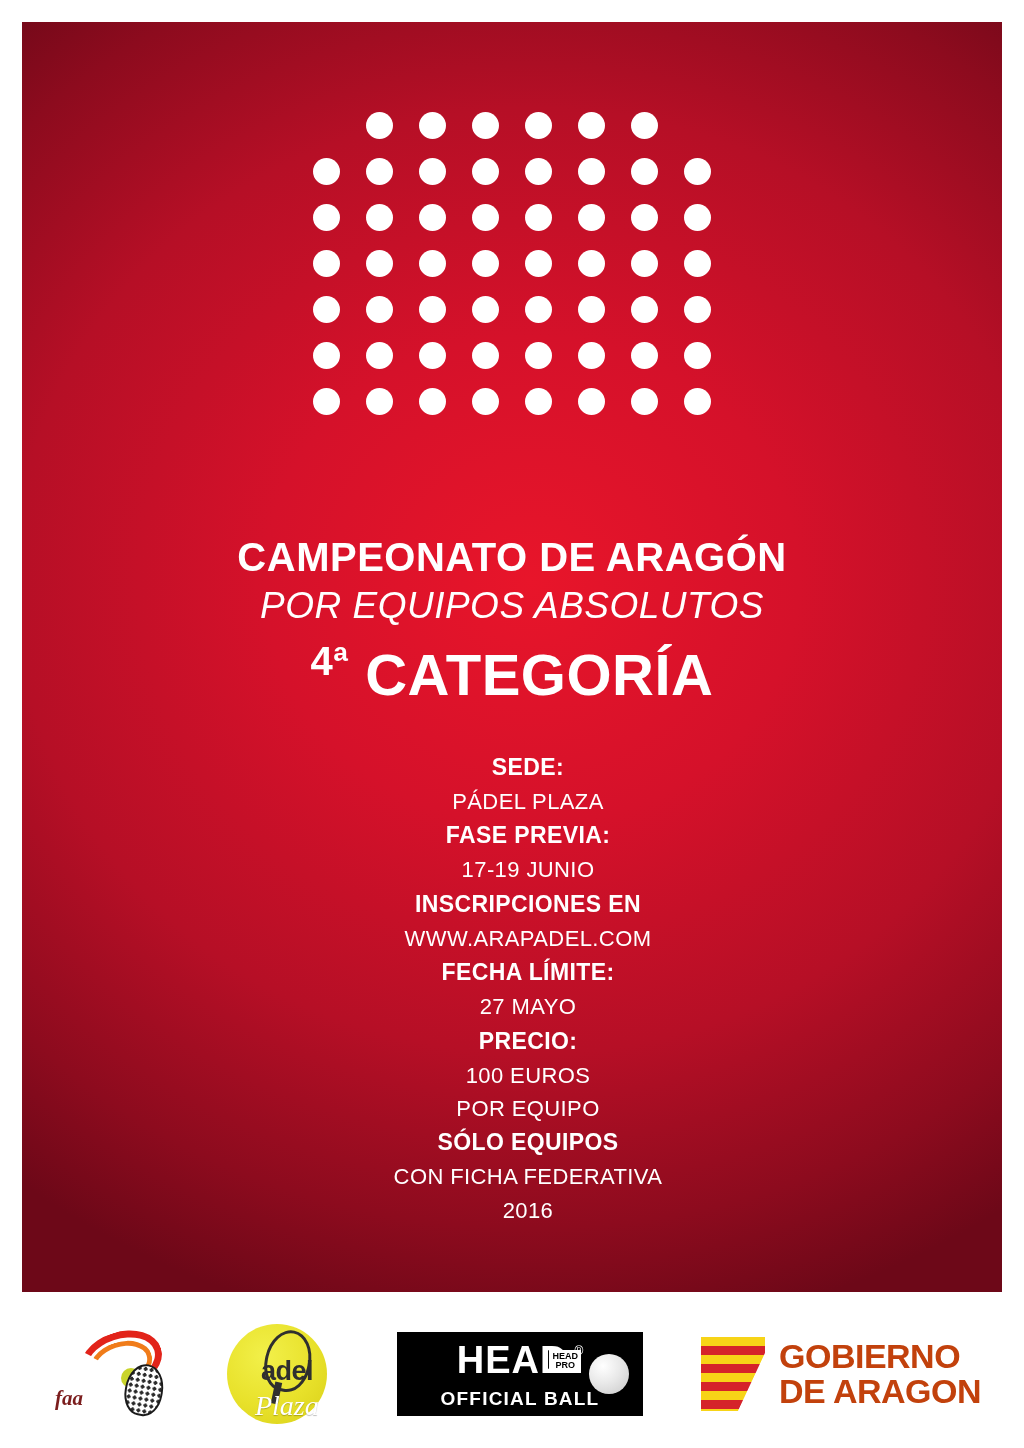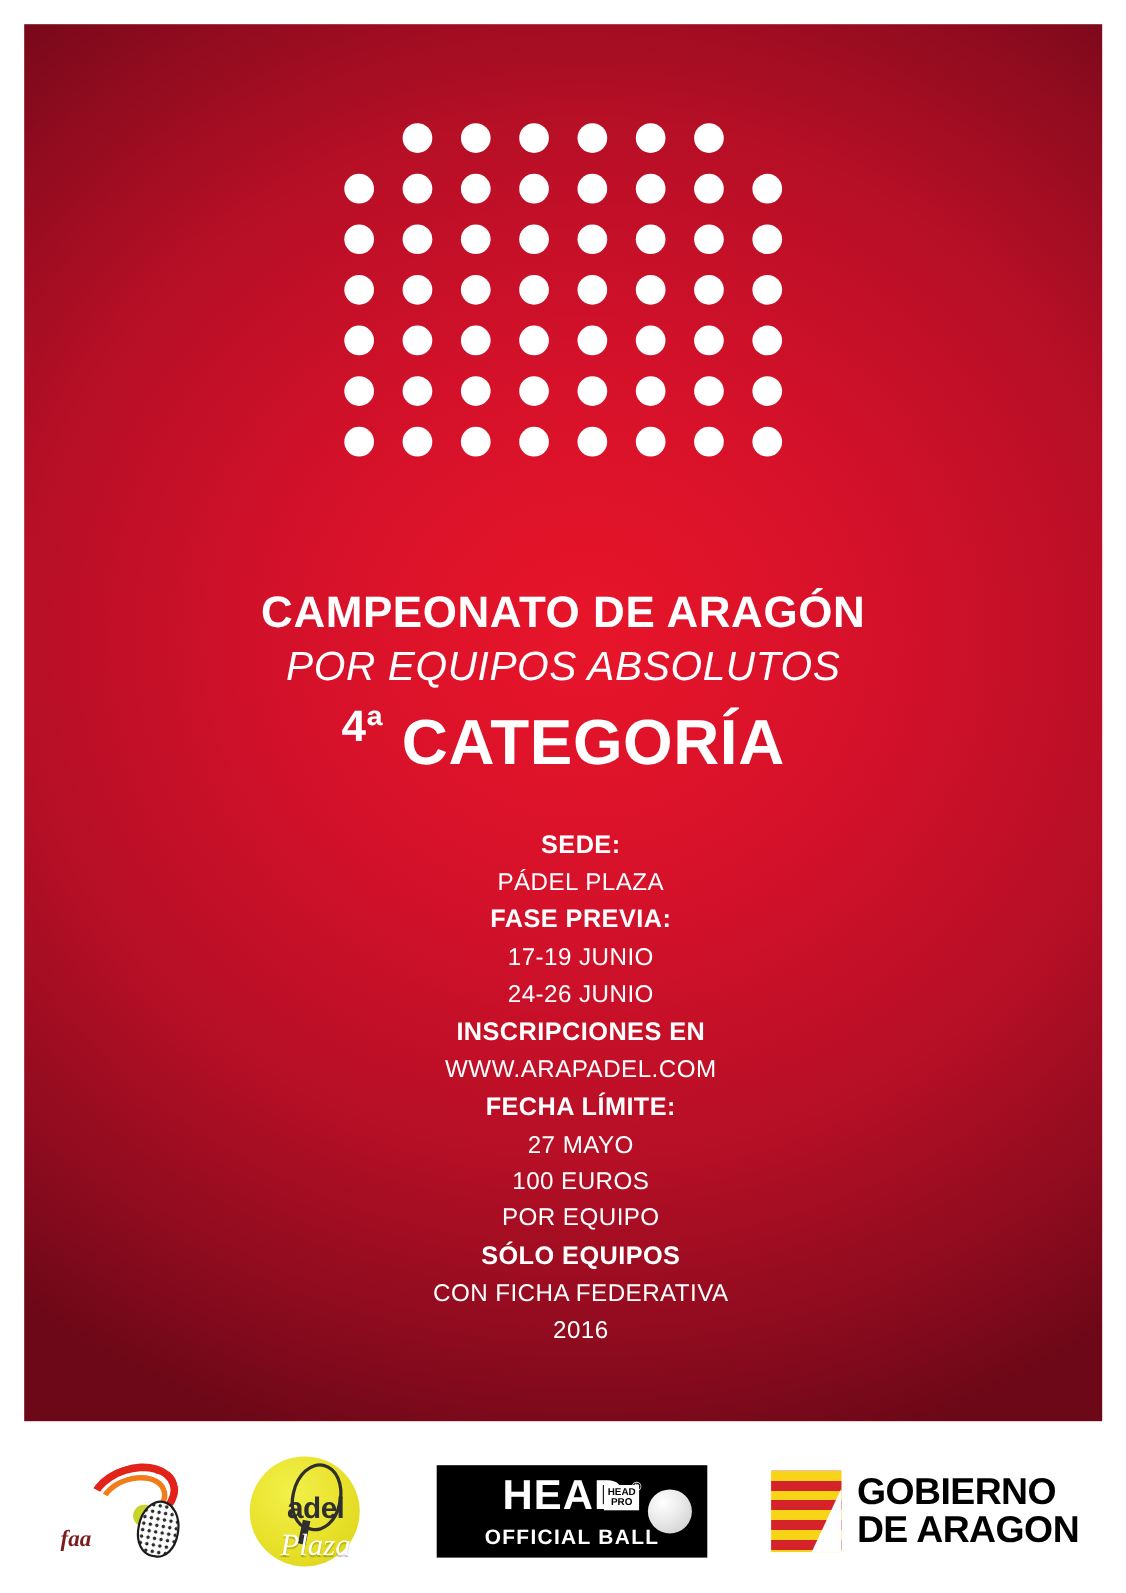--- a/index.html
+++ b/index.html
@@ -334,21 +334,21 @@
     position: relative;
     overflow: hidden;
   }
   .gob-flag::after {
     content: "";
     position: absolute;
     inset: 0;
     background: linear-gradient(115deg, rgba(255,255,255,0.0) 72%, rgba(255,255,255,1) 73%);
   }
   .gob-text {
-    color: #000000;
+    color: #c2410c;
     font-weight: bold;
     font-size: 34px;
     line-height: 1.03;
     letter-spacing: -0.5px;
   }
 </style>
 </head>
 <body>
 
 <div class="poster">
@@ -433,25 +433,25 @@
         <span class="ord">4ª</span>
         <span>CATEGORÍA</span>
       </div>
     </div>
 
     <div class="info">
       <div class="info-label">SEDE:</div>
       <div class="info-value">PÁDEL PLAZA</div>
       <div class="info-label">FASE PREVIA:</div>
       <div class="info-value">17-19 JUNIO</div>
-      <div class="info-value">24-26 JUNIO</div>
       <div class="info-label">INSCRIPCIONES EN</div>
       <div class="info-value">WWW.ARAPADEL.COM</div>
       <div class="info-label">FECHA LÍMITE:</div>
       <div class="info-value">27 MAYO</div>
+      <div class="info-label">PRECIO:</div>
       <div class="info-value">100 EUROS</div>
       <div class="info-value">POR EQUIPO</div>
       <div class="info-label">SÓLO EQUIPOS</div>
       <div class="info-value">CON FICHA FEDERATIVA</div>
       <div class="info-value">2016</div>
     </div>
 
   </div>
 
   <div class="sponsors">

